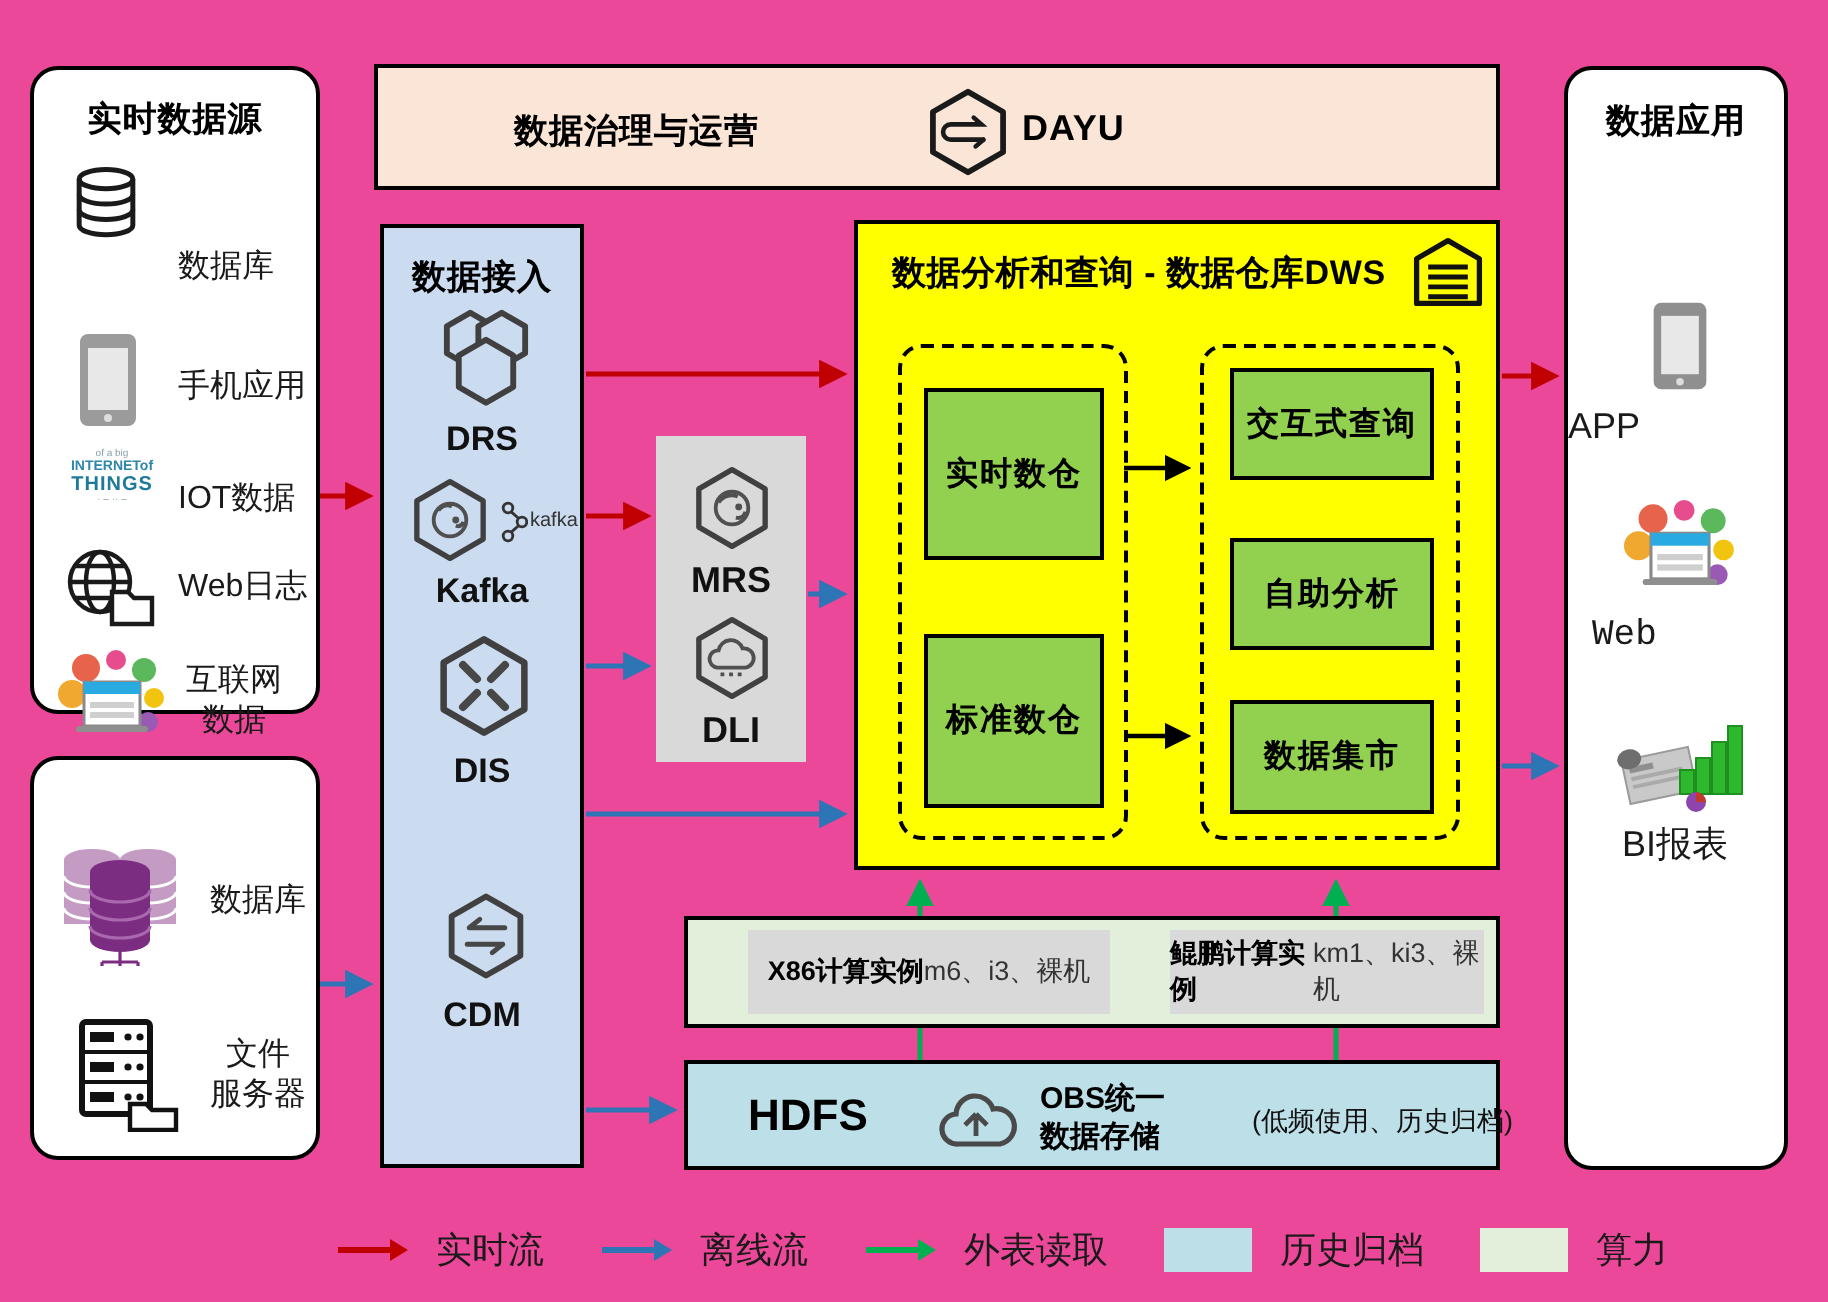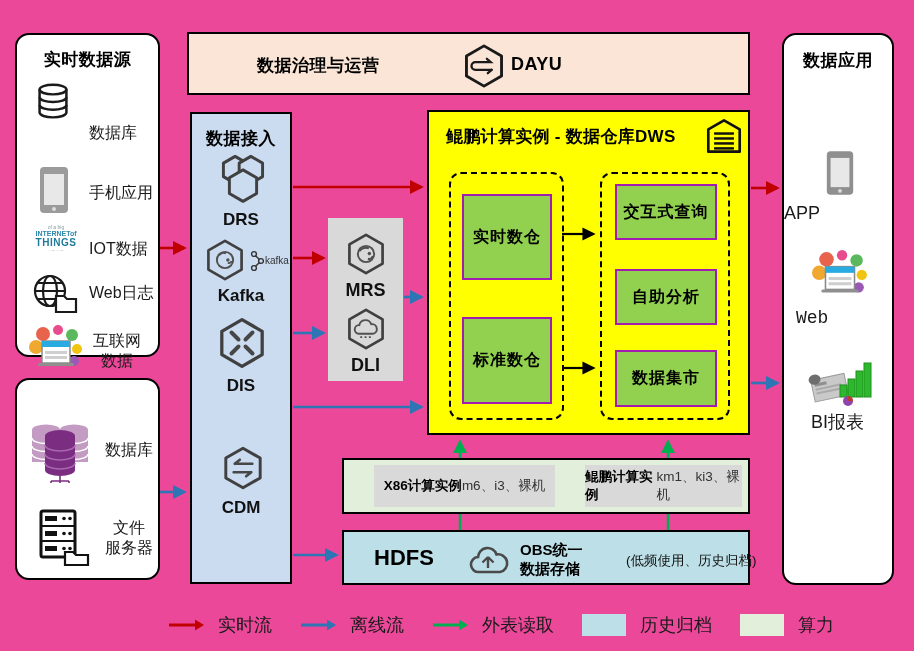--- a/index.html
+++ b/index.html
@@ -12,21 +12,21 @@
   .sec-title { font-weight:bold; font-size:17px; text-align:center; color:#000; letter-spacing:0.5px; }
   .abs { position:absolute; }
   .itm-label { font-size:16px; color:#1a1a1a; }
   .hex-label { font-weight:bold; font-size:17px; text-align:center; color:#111; }
   #overlay { z-index:4; }
   .banner { background:#FBE5D6; }
   .ingestion { background:#CBDBF0; }
   .graypanel { background:#D9D9D9; border:none; }
   .dws { background:#FFFF00; border-width:2.5px; }
   .dashedgrp { position:absolute; border:2.5px dashed #000; border-radius:12px; background:transparent; }
-  .greennode { position:absolute; background:#92D050; border:2px solid #a21caf; display:flex; align-items:center; justify-content:center; font-weight:bold; font-size:16px; color:#000; text-align:center; letter-spacing:1px; }
+  .greennode { position:absolute; background:#92D050; border:2px solid #000000; display:flex; align-items:center; justify-content:center; font-weight:bold; font-size:16px; color:#000; text-align:center; letter-spacing:1px; }
   .compute { background:#E2EFDA; }
   .computecell { position:absolute; background:#D9D9D9; display:flex; align-items:center; justify-content:center; line-height:1.3; }
   .computecell .nm { font-weight:bold; font-size:13.5px; color:#000; }
   .computecell .sp { font-size:13.5px; color:#333; }
   .hdfs { background:#BDE0E8; }
   .legend { position:absolute; left:168px; top:613px; display:flex; align-items:center; gap:14px; z-index:2;text-align:center; }
   .legend .lab { font-size:18px; color:#1a1a1a; margin-right:14px; }
   .swatch { width:44px; height:22px; }
   .sw-archive { background:#BDE0E8; }
   .sw-compute { background:#E2EFDA; }
@@ -231,21 +231,21 @@
       <path d="M24,5 L40.5,14.5 V33.5 L24,43 L7.5,33.5 V14.5 Z" fill="none" stroke="#404040" stroke-width="2.8" stroke-linejoin="round"></path>
       <g fill="none" stroke="#474747" stroke-width="2.4" stroke-linecap="round">
         <path d="M33,20 H16 M16,20 l5,-4"></path>
         <path d="M15,28 H32 M32,28 l-5,4"></path>
       </g>
     </svg>
     <div class="hex-label abs" style="left:0; right:0; top:384px;">CDM</div>
   </div>
 
   <div class="box dws" style="left:427px; top:110px; width:323px; height:325px;">
-    <div class="abs" style="left:17px; top:13px; font-weight:bold; font-size:17px; letter-spacing:0.3px;">鲲鹏计算实例 - 数据仓库DWS</div>
+    <div class="abs" style="left:17px; top:13px; font-weight:bold; font-size:17px; letter-spacing:0.3px;">数据分析和查询 - 数据仓库DWS</div>
     <svg class="abs" style="left:275px; top:5px;" width="40" height="38" viewBox="0 0 48 46">
       <path d="M5,15 L24,4 L43,15 V42 H5 Z" fill="none" stroke="#111" stroke-width="3.2" stroke-linejoin="round"></path>
       <g stroke="#111" stroke-width="3">
         <line x1="12" y1="20" x2="36" y2="20"></line>
         <line x1="12" y1="26" x2="36" y2="26"></line>
         <line x1="12" y1="32" x2="36" y2="32"></line>
         <line x1="12" y1="38" x2="36" y2="38"></line>
       </g>
     </svg>
 

